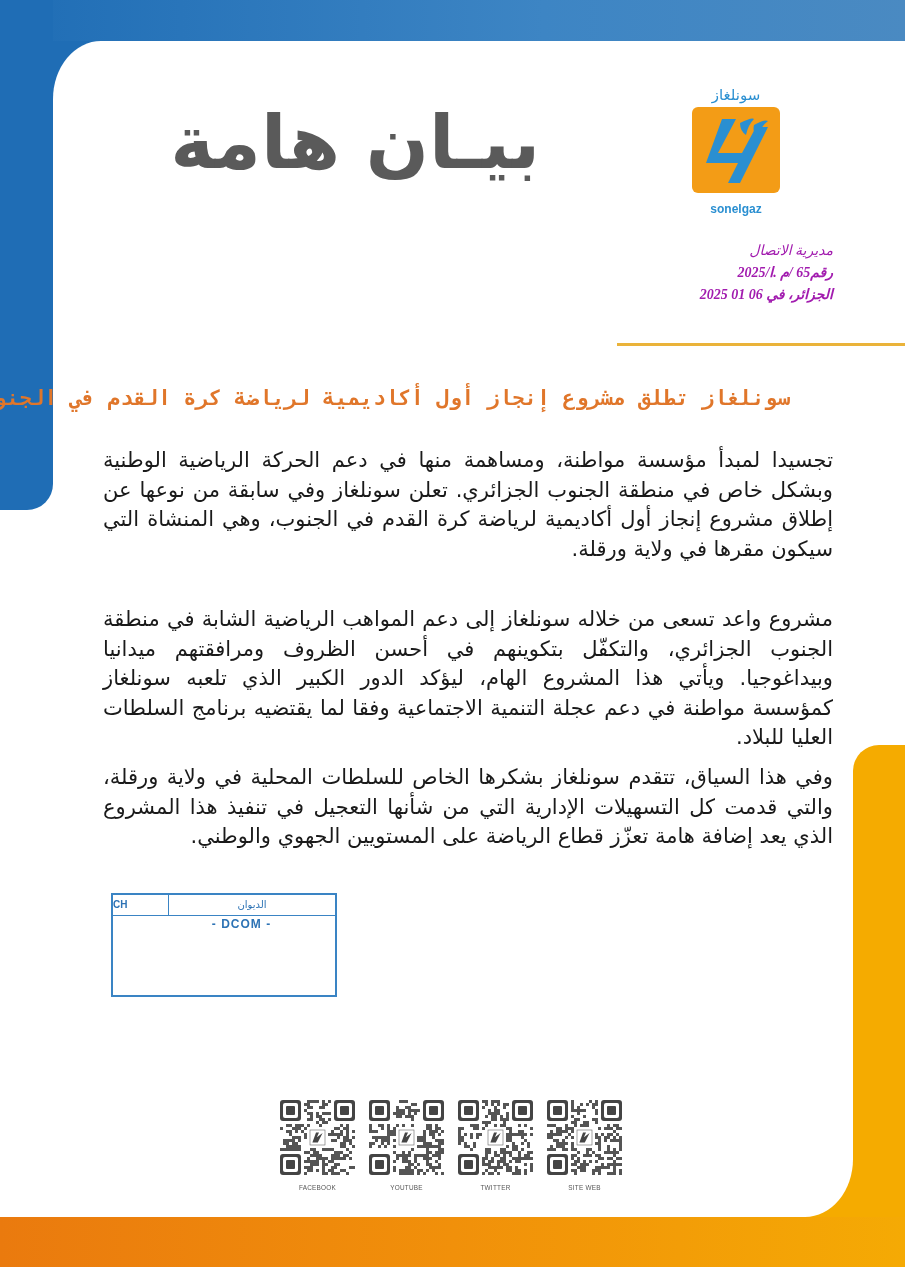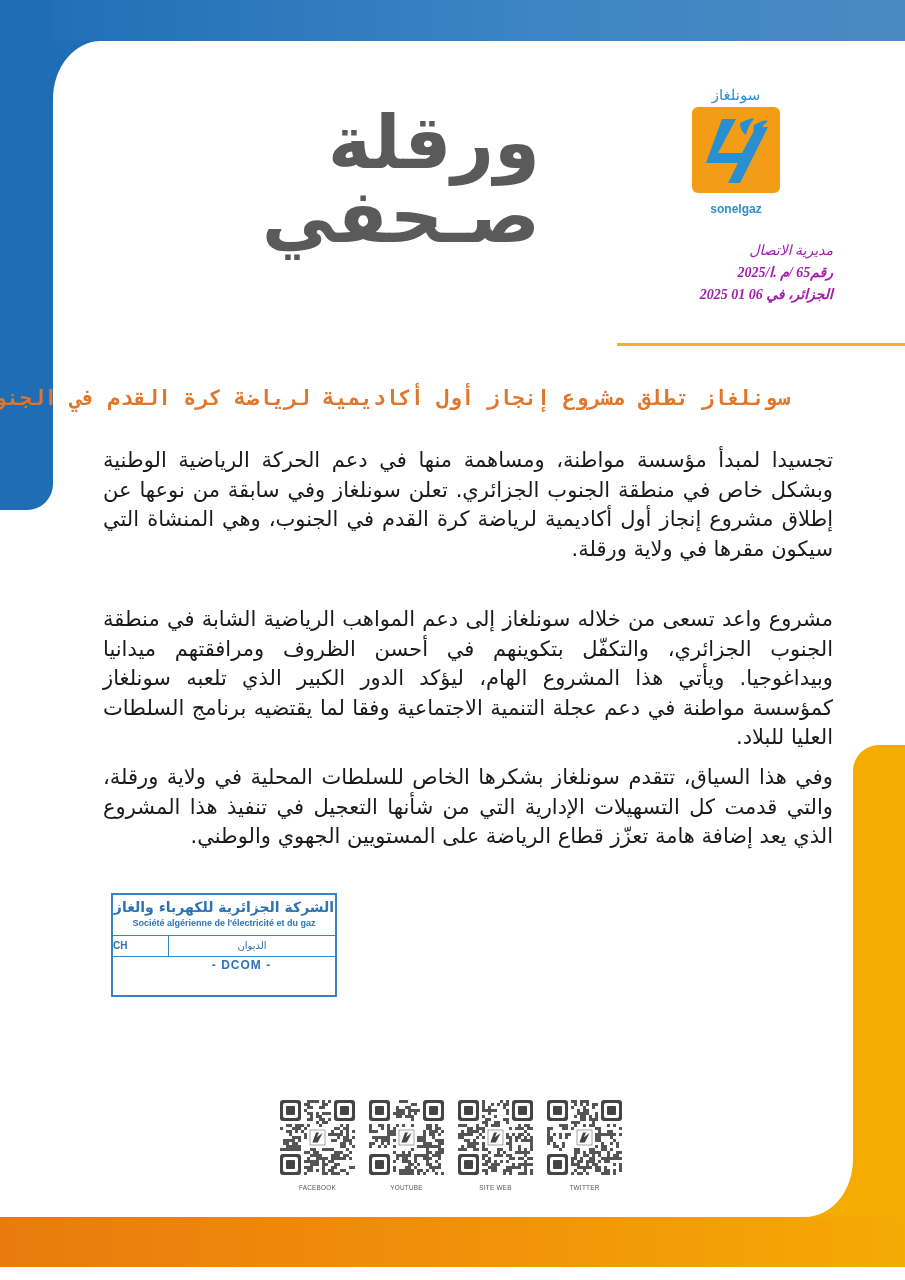--- a/index.html
+++ b/index.html
@@ -57,21 +57,21 @@
 <div class="bg-shape" id="blue-left"></div>
 <div class="bg-shape" id="blue-corner"></div>
 <div class="bg-shape" id="blue-corner-cut"></div>
 
 <div class="bg-shape" id="orange-right"></div>
 <div class="bg-shape" id="orange-corner"></div>
 <div class="bg-shape" id="orange-corner-cut"></div>
 <div class="bg-shape" id="orange-bottom"></div>
 <div class="bg-shape" id="bottom-strip"></div>
 
-<div class="title-big">ورقلة صـحفي</div>
+<div class="title-big">بيـان هامة</div>
 
 <div class="logo">
   <div class="logo-ar">سونلغاز</div>
   <div class="logo-box">
     <svg width="72" height="74" viewBox="0 0 72 74">
       <polygon points="22,6 36,6 18,40 42,40 56,14 68,14 40,70 28,70 38,50 6,50" fill="#2a8fd1"></polygon>
       <path d="M40,10 Q52,4 54,6 Q48,12 46,22 Q40,18 40,10 Z" fill="#2a8fd1"></path>
       <path d="M54,12 Q64,6 68,8 Q60,14 58,24 Q52,20 54,12 Z" fill="#2a8fd1"></path>
     </svg>
   </div>
@@ -85,24 +85,20 @@
 </div>
 <div class="gold-line"></div>
 
 <div class="headline">سونلغاز تطلق مشروع إنجاز أول أكاديمية لرياضة كرة القدم في الجنوب</div>
 
 <div class="body" id="p1">تجسيدا لمبدأ مؤسسة مواطنة، ومساهمة منها في دعم الحركة الرياضية الوطنية وبشكل خاص في منطقة الجنوب الجزائري. تعلن سونلغاز وفي سابقة من نوعها عن إطلاق مشروع إنجاز أول أكاديمية لرياضة كرة القدم في الجنوب، وهي المنشاة التي سيكون مقرها في ولاية ورقلة.</div>
 <div class="body" id="p2">مشروع واعد تسعى من خلاله سونلغاز إلى دعم المواهب الرياضية الشابة في منطقة الجنوب الجزائري، والتكفّل بتكوينهم في أحسن الظروف ومرافقتهم ميدانيا وبيداغوجيا. ويأتي هذا المشروع الهام، ليؤكد الدور الكبير الذي تلعبه سونلغاز كمؤسسة مواطنة في دعم عجلة التنمية الاجتماعية وفقا لما يقتضيه برنامج السلطات العليا للبلاد.</div>
 <div class="body" id="p3">وفي هذا السياق، تتقدم سونلغاز بشكرها الخاص للسلطات المحلية في ولاية ورقلة، والتي قدمت كل التسهيلات الإدارية التي من شأنها التعجيل في تنفيذ هذا المشروع الذي يعد إضافة هامة تعزّز قطاع الرياضة على المستويين الجهوي والوطني.</div>
 
 <div class="stamp">
-  <div class="r1">
-    <div class="ar">الشركة الجزائرية للكهرباء والغاز</div>
-    <div class="fr">Société algérienne de l'électricité et du gaz</div>
-  </div>
   <div class="r2">
     <div class="ch">CH</div>
     <div class="dw">الديوان</div>
   </div>
   <div class="r3">
     <div class="en">- DCOM -</div>
   </div>
 </div>
 
 <div class="qr-row">
@@ -491,20 +487,210 @@
         <rect x="3" y="57" width="15" height="15" rx="2" fill="#fff"></rect>
         <rect x="6" y="60" width="9" height="9" rx="1" fill="#444"></rect>
         <rect x="30" y="30" width="15" height="15" fill="#fff" stroke="#666" stroke-width="0.6"></rect>
         <polygon points="32.400000000000006,42.599999999999994 36,32.400000000000006 39,32.400000000000006 36.900000000000006,37.2 42.599999999999994,33 37.8,42.599999999999994" fill="#444"></polygon>
       </svg>
     <div class="qr-label">YOUTUBE</div>
   </div>
   <div class="qr-item">
     <svg class="qr" width="75" height="75" viewBox="0 0 75 75">
         <rect x="24" y="0" width="3" height="3" fill="#555"></rect>
+        <rect x="27" y="0" width="3" height="3" fill="#555"></rect>
+        <rect x="33" y="0" width="3" height="3" fill="#555"></rect>
+        <rect x="36" y="0" width="3" height="3" fill="#555"></rect>
+        <rect x="39" y="0" width="3" height="3" fill="#555"></rect>
+        <rect x="27" y="3" width="3" height="3" fill="#555"></rect>
+        <rect x="33" y="3" width="3" height="3" fill="#555"></rect>
+        <rect x="39" y="3" width="3" height="3" fill="#555"></rect>
+        <rect x="45" y="3" width="3" height="3" fill="#555"></rect>
+        <rect x="48" y="3" width="3" height="3" fill="#555"></rect>
+        <rect x="24" y="6" width="3" height="3" fill="#555"></rect>
+        <rect x="36" y="6" width="3" height="3" fill="#555"></rect>
+        <rect x="45" y="6" width="3" height="3" fill="#555"></rect>
+        <rect x="30" y="9" width="3" height="3" fill="#555"></rect>
+        <rect x="36" y="9" width="3" height="3" fill="#555"></rect>
+        <rect x="39" y="9" width="3" height="3" fill="#555"></rect>
+        <rect x="30" y="12" width="3" height="3" fill="#555"></rect>
+        <rect x="33" y="12" width="3" height="3" fill="#555"></rect>
+        <rect x="36" y="12" width="3" height="3" fill="#555"></rect>
+        <rect x="39" y="12" width="3" height="3" fill="#555"></rect>
+        <rect x="48" y="12" width="3" height="3" fill="#555"></rect>
+        <rect x="27" y="15" width="3" height="3" fill="#555"></rect>
+        <rect x="33" y="15" width="3" height="3" fill="#555"></rect>
+        <rect x="36" y="15" width="3" height="3" fill="#555"></rect>
+        <rect x="42" y="15" width="3" height="3" fill="#555"></rect>
+        <rect x="48" y="15" width="3" height="3" fill="#555"></rect>
+        <rect x="33" y="18" width="3" height="3" fill="#555"></rect>
+        <rect x="36" y="18" width="3" height="3" fill="#555"></rect>
+        <rect x="42" y="18" width="3" height="3" fill="#555"></rect>
+        <rect x="45" y="18" width="3" height="3" fill="#555"></rect>
+        <rect x="48" y="18" width="3" height="3" fill="#555"></rect>
+        <rect x="24" y="21" width="3" height="3" fill="#555"></rect>
+        <rect x="27" y="21" width="3" height="3" fill="#555"></rect>
+        <rect x="30" y="21" width="3" height="3" fill="#555"></rect>
+        <rect x="45" y="21" width="3" height="3" fill="#555"></rect>
+        <rect x="12" y="24" width="3" height="3" fill="#555"></rect>
+        <rect x="15" y="24" width="3" height="3" fill="#555"></rect>
+        <rect x="18" y="24" width="3" height="3" fill="#555"></rect>
+        <rect x="27" y="24" width="3" height="3" fill="#555"></rect>
+        <rect x="36" y="24" width="3" height="3" fill="#555"></rect>
+        <rect x="42" y="24" width="3" height="3" fill="#555"></rect>
+        <rect x="45" y="24" width="3" height="3" fill="#555"></rect>
+        <rect x="60" y="24" width="3" height="3" fill="#555"></rect>
+        <rect x="66" y="24" width="3" height="3" fill="#555"></rect>
+        <rect x="0" y="27" width="3" height="3" fill="#555"></rect>
+        <rect x="3" y="27" width="3" height="3" fill="#555"></rect>
+        <rect x="15" y="27" width="3" height="3" fill="#555"></rect>
+        <rect x="18" y="27" width="3" height="3" fill="#555"></rect>
+        <rect x="24" y="27" width="3" height="3" fill="#555"></rect>
+        <rect x="48" y="27" width="3" height="3" fill="#555"></rect>
+        <rect x="51" y="27" width="3" height="3" fill="#555"></rect>
+        <rect x="72" y="27" width="3" height="3" fill="#555"></rect>
+        <rect x="0" y="30" width="3" height="3" fill="#555"></rect>
+        <rect x="51" y="30" width="3" height="3" fill="#555"></rect>
+        <rect x="60" y="30" width="3" height="3" fill="#555"></rect>
+        <rect x="63" y="30" width="3" height="3" fill="#555"></rect>
+        <rect x="0" y="33" width="3" height="3" fill="#555"></rect>
+        <rect x="6" y="33" width="3" height="3" fill="#555"></rect>
+        <rect x="12" y="33" width="3" height="3" fill="#555"></rect>
+        <rect x="18" y="33" width="3" height="3" fill="#555"></rect>
+        <rect x="21" y="33" width="3" height="3" fill="#555"></rect>
+        <rect x="48" y="33" width="3" height="3" fill="#555"></rect>
+        <rect x="51" y="33" width="3" height="3" fill="#555"></rect>
+        <rect x="54" y="33" width="3" height="3" fill="#555"></rect>
+        <rect x="57" y="33" width="3" height="3" fill="#555"></rect>
+        <rect x="60" y="33" width="3" height="3" fill="#555"></rect>
+        <rect x="63" y="33" width="3" height="3" fill="#555"></rect>
+        <rect x="66" y="33" width="3" height="3" fill="#555"></rect>
+        <rect x="72" y="33" width="3" height="3" fill="#555"></rect>
+        <rect x="0" y="36" width="3" height="3" fill="#555"></rect>
+        <rect x="3" y="36" width="3" height="3" fill="#555"></rect>
+        <rect x="12" y="36" width="3" height="3" fill="#555"></rect>
+        <rect x="18" y="36" width="3" height="3" fill="#555"></rect>
+        <rect x="48" y="36" width="3" height="3" fill="#555"></rect>
+        <rect x="51" y="36" width="3" height="3" fill="#555"></rect>
+        <rect x="63" y="36" width="3" height="3" fill="#555"></rect>
+        <rect x="0" y="39" width="3" height="3" fill="#555"></rect>
+        <rect x="3" y="39" width="3" height="3" fill="#555"></rect>
+        <rect x="48" y="39" width="3" height="3" fill="#555"></rect>
+        <rect x="51" y="39" width="3" height="3" fill="#555"></rect>
+        <rect x="66" y="39" width="3" height="3" fill="#555"></rect>
+        <rect x="0" y="42" width="3" height="3" fill="#555"></rect>
+        <rect x="6" y="42" width="3" height="3" fill="#555"></rect>
+        <rect x="15" y="42" width="3" height="3" fill="#555"></rect>
+        <rect x="54" y="42" width="3" height="3" fill="#555"></rect>
+        <rect x="63" y="42" width="3" height="3" fill="#555"></rect>
+        <rect x="69" y="42" width="3" height="3" fill="#555"></rect>
+        <rect x="6" y="45" width="3" height="3" fill="#555"></rect>
+        <rect x="9" y="45" width="3" height="3" fill="#555"></rect>
+        <rect x="15" y="45" width="3" height="3" fill="#555"></rect>
+        <rect x="48" y="45" width="3" height="3" fill="#555"></rect>
+        <rect x="54" y="45" width="3" height="3" fill="#555"></rect>
+        <rect x="57" y="45" width="3" height="3" fill="#555"></rect>
+        <rect x="69" y="45" width="3" height="3" fill="#555"></rect>
+        <rect x="12" y="48" width="3" height="3" fill="#555"></rect>
+        <rect x="27" y="48" width="3" height="3" fill="#555"></rect>
+        <rect x="30" y="48" width="3" height="3" fill="#555"></rect>
+        <rect x="42" y="48" width="3" height="3" fill="#555"></rect>
+        <rect x="45" y="48" width="3" height="3" fill="#555"></rect>
+        <rect x="54" y="48" width="3" height="3" fill="#555"></rect>
+        <rect x="57" y="48" width="3" height="3" fill="#555"></rect>
+        <rect x="63" y="48" width="3" height="3" fill="#555"></rect>
+        <rect x="27" y="51" width="3" height="3" fill="#555"></rect>
+        <rect x="30" y="51" width="3" height="3" fill="#555"></rect>
+        <rect x="36" y="51" width="3" height="3" fill="#555"></rect>
+        <rect x="42" y="51" width="3" height="3" fill="#555"></rect>
+        <rect x="45" y="51" width="3" height="3" fill="#555"></rect>
+        <rect x="48" y="51" width="3" height="3" fill="#555"></rect>
+        <rect x="51" y="51" width="3" height="3" fill="#555"></rect>
+        <rect x="60" y="51" width="3" height="3" fill="#555"></rect>
+        <rect x="69" y="51" width="3" height="3" fill="#555"></rect>
+        <rect x="72" y="51" width="3" height="3" fill="#555"></rect>
+        <rect x="27" y="54" width="3" height="3" fill="#555"></rect>
+        <rect x="36" y="54" width="3" height="3" fill="#555"></rect>
+        <rect x="39" y="54" width="3" height="3" fill="#555"></rect>
+        <rect x="45" y="54" width="3" height="3" fill="#555"></rect>
+        <rect x="51" y="54" width="3" height="3" fill="#555"></rect>
+        <rect x="60" y="54" width="3" height="3" fill="#555"></rect>
+        <rect x="66" y="54" width="3" height="3" fill="#555"></rect>
+        <rect x="69" y="54" width="3" height="3" fill="#555"></rect>
+        <rect x="24" y="57" width="3" height="3" fill="#555"></rect>
+        <rect x="27" y="57" width="3" height="3" fill="#555"></rect>
+        <rect x="33" y="57" width="3" height="3" fill="#555"></rect>
+        <rect x="42" y="57" width="3" height="3" fill="#555"></rect>
+        <rect x="45" y="57" width="3" height="3" fill="#555"></rect>
+        <rect x="54" y="57" width="3" height="3" fill="#555"></rect>
+        <rect x="57" y="57" width="3" height="3" fill="#555"></rect>
+        <rect x="60" y="57" width="3" height="3" fill="#555"></rect>
+        <rect x="63" y="57" width="3" height="3" fill="#555"></rect>
+        <rect x="66" y="57" width="3" height="3" fill="#555"></rect>
+        <rect x="69" y="57" width="3" height="3" fill="#555"></rect>
+        <rect x="72" y="57" width="3" height="3" fill="#555"></rect>
+        <rect x="24" y="60" width="3" height="3" fill="#555"></rect>
+        <rect x="30" y="60" width="3" height="3" fill="#555"></rect>
+        <rect x="33" y="60" width="3" height="3" fill="#555"></rect>
+        <rect x="39" y="60" width="3" height="3" fill="#555"></rect>
+        <rect x="42" y="60" width="3" height="3" fill="#555"></rect>
+        <rect x="45" y="60" width="3" height="3" fill="#555"></rect>
+        <rect x="51" y="60" width="3" height="3" fill="#555"></rect>
+        <rect x="57" y="60" width="3" height="3" fill="#555"></rect>
+        <rect x="60" y="60" width="3" height="3" fill="#555"></rect>
+        <rect x="24" y="63" width="3" height="3" fill="#555"></rect>
+        <rect x="27" y="63" width="3" height="3" fill="#555"></rect>
+        <rect x="30" y="63" width="3" height="3" fill="#555"></rect>
+        <rect x="39" y="63" width="3" height="3" fill="#555"></rect>
+        <rect x="45" y="63" width="3" height="3" fill="#555"></rect>
+        <rect x="48" y="63" width="3" height="3" fill="#555"></rect>
+        <rect x="66" y="63" width="3" height="3" fill="#555"></rect>
+        <rect x="72" y="63" width="3" height="3" fill="#555"></rect>
+        <rect x="30" y="66" width="3" height="3" fill="#555"></rect>
+        <rect x="33" y="66" width="3" height="3" fill="#555"></rect>
+        <rect x="36" y="66" width="3" height="3" fill="#555"></rect>
+        <rect x="39" y="66" width="3" height="3" fill="#555"></rect>
+        <rect x="42" y="66" width="3" height="3" fill="#555"></rect>
+        <rect x="48" y="66" width="3" height="3" fill="#555"></rect>
+        <rect x="51" y="66" width="3" height="3" fill="#555"></rect>
+        <rect x="57" y="66" width="3" height="3" fill="#555"></rect>
+        <rect x="72" y="66" width="3" height="3" fill="#555"></rect>
+        <rect x="27" y="69" width="3" height="3" fill="#555"></rect>
+        <rect x="36" y="69" width="3" height="3" fill="#555"></rect>
+        <rect x="48" y="69" width="3" height="3" fill="#555"></rect>
+        <rect x="51" y="69" width="3" height="3" fill="#555"></rect>
+        <rect x="57" y="69" width="3" height="3" fill="#555"></rect>
+        <rect x="60" y="69" width="3" height="3" fill="#555"></rect>
+        <rect x="66" y="69" width="3" height="3" fill="#555"></rect>
+        <rect x="72" y="69" width="3" height="3" fill="#555"></rect>
+        <rect x="24" y="72" width="3" height="3" fill="#555"></rect>
+        <rect x="30" y="72" width="3" height="3" fill="#555"></rect>
+        <rect x="33" y="72" width="3" height="3" fill="#555"></rect>
+        <rect x="39" y="72" width="3" height="3" fill="#555"></rect>
+        <rect x="54" y="72" width="3" height="3" fill="#555"></rect>
+        <rect x="57" y="72" width="3" height="3" fill="#555"></rect>
+        <rect x="60" y="72" width="3" height="3" fill="#555"></rect>
+        <rect x="66" y="72" width="3" height="3" fill="#555"></rect>
+        <rect x="0" y="0" width="21" height="21" rx="3" fill="#444"></rect>
+        <rect x="3" y="3" width="15" height="15" rx="2" fill="#fff"></rect>
+        <rect x="6" y="6" width="9" height="9" rx="1" fill="#444"></rect>
+        <rect x="54" y="0" width="21" height="21" rx="3" fill="#444"></rect>
+        <rect x="57" y="3" width="15" height="15" rx="2" fill="#fff"></rect>
+        <rect x="60" y="6" width="9" height="9" rx="1" fill="#444"></rect>
+        <rect x="0" y="54" width="21" height="21" rx="3" fill="#444"></rect>
+        <rect x="3" y="57" width="15" height="15" rx="2" fill="#fff"></rect>
+        <rect x="6" y="60" width="9" height="9" rx="1" fill="#444"></rect>
+        <rect x="30" y="30" width="15" height="15" fill="#fff" stroke="#666" stroke-width="0.6"></rect>
+        <polygon points="32.400000000000006,42.599999999999994 36,32.400000000000006 39,32.400000000000006 36.900000000000006,37.2 42.599999999999994,33 37.8,42.599999999999994" fill="#444"></polygon>
+      </svg>
+    <div class="qr-label">TWITTER</div>
+  </div>
+  <div class="qr-item">
+    <svg class="qr" width="75" height="75" viewBox="0 0 75 75">
+        <rect x="24" y="0" width="3" height="3" fill="#555"></rect>
         <rect x="42" y="0" width="3" height="3" fill="#555"></rect>
         <rect x="48" y="0" width="3" height="3" fill="#555"></rect>
         <rect x="24" y="3" width="3" height="3" fill="#555"></rect>
         <rect x="33" y="3" width="3" height="3" fill="#555"></rect>
         <rect x="39" y="3" width="3" height="3" fill="#555"></rect>
         <rect x="45" y="3" width="3" height="3" fill="#555"></rect>
         <rect x="48" y="3" width="3" height="3" fill="#555"></rect>
         <rect x="24" y="6" width="3" height="3" fill="#555"></rect>
         <rect x="30" y="6" width="3" height="3" fill="#555"></rect>
         <rect x="45" y="6" width="3" height="3" fill="#555"></rect>
@@ -688,203 +874,13 @@
         <rect x="57" y="3" width="15" height="15" rx="2" fill="#fff"></rect>
         <rect x="60" y="6" width="9" height="9" rx="1" fill="#444"></rect>
         <rect x="0" y="54" width="21" height="21" rx="3" fill="#444"></rect>
         <rect x="3" y="57" width="15" height="15" rx="2" fill="#fff"></rect>
         <rect x="6" y="60" width="9" height="9" rx="1" fill="#444"></rect>
         <rect x="30" y="30" width="15" height="15" fill="#fff" stroke="#666" stroke-width="0.6"></rect>
         <polygon points="32.400000000000006,42.599999999999994 36,32.400000000000006 39,32.400000000000006 36.900000000000006,37.2 42.599999999999994,33 37.8,42.599999999999994" fill="#444"></polygon>
       </svg>
     <div class="qr-label">SITE WEB</div>
   </div>
-  <div class="qr-item">
-    <svg class="qr" width="75" height="75" viewBox="0 0 75 75">
-        <rect x="24" y="0" width="3" height="3" fill="#555"></rect>
-        <rect x="27" y="0" width="3" height="3" fill="#555"></rect>
-        <rect x="33" y="0" width="3" height="3" fill="#555"></rect>
-        <rect x="36" y="0" width="3" height="3" fill="#555"></rect>
-        <rect x="39" y="0" width="3" height="3" fill="#555"></rect>
-        <rect x="27" y="3" width="3" height="3" fill="#555"></rect>
-        <rect x="33" y="3" width="3" height="3" fill="#555"></rect>
-        <rect x="39" y="3" width="3" height="3" fill="#555"></rect>
-        <rect x="45" y="3" width="3" height="3" fill="#555"></rect>
-        <rect x="48" y="3" width="3" height="3" fill="#555"></rect>
-        <rect x="24" y="6" width="3" height="3" fill="#555"></rect>
-        <rect x="36" y="6" width="3" height="3" fill="#555"></rect>
-        <rect x="45" y="6" width="3" height="3" fill="#555"></rect>
-        <rect x="30" y="9" width="3" height="3" fill="#555"></rect>
-        <rect x="36" y="9" width="3" height="3" fill="#555"></rect>
-        <rect x="39" y="9" width="3" height="3" fill="#555"></rect>
-        <rect x="30" y="12" width="3" height="3" fill="#555"></rect>
-        <rect x="33" y="12" width="3" height="3" fill="#555"></rect>
-        <rect x="36" y="12" width="3" height="3" fill="#555"></rect>
-        <rect x="39" y="12" width="3" height="3" fill="#555"></rect>
-        <rect x="48" y="12" width="3" height="3" fill="#555"></rect>
-        <rect x="27" y="15" width="3" height="3" fill="#555"></rect>
-        <rect x="33" y="15" width="3" height="3" fill="#555"></rect>
-        <rect x="36" y="15" width="3" height="3" fill="#555"></rect>
-        <rect x="42" y="15" width="3" height="3" fill="#555"></rect>
-        <rect x="48" y="15" width="3" height="3" fill="#555"></rect>
-        <rect x="33" y="18" width="3" height="3" fill="#555"></rect>
-        <rect x="36" y="18" width="3" height="3" fill="#555"></rect>
-        <rect x="42" y="18" width="3" height="3" fill="#555"></rect>
-        <rect x="45" y="18" width="3" height="3" fill="#555"></rect>
-        <rect x="48" y="18" width="3" height="3" fill="#555"></rect>
-        <rect x="24" y="21" width="3" height="3" fill="#555"></rect>
-        <rect x="27" y="21" width="3" height="3" fill="#555"></rect>
-        <rect x="30" y="21" width="3" height="3" fill="#555"></rect>
-        <rect x="45" y="21" width="3" height="3" fill="#555"></rect>
-        <rect x="12" y="24" width="3" height="3" fill="#555"></rect>
-        <rect x="15" y="24" width="3" height="3" fill="#555"></rect>
-        <rect x="18" y="24" width="3" height="3" fill="#555"></rect>
-        <rect x="27" y="24" width="3" height="3" fill="#555"></rect>
-        <rect x="36" y="24" width="3" height="3" fill="#555"></rect>
-        <rect x="42" y="24" width="3" height="3" fill="#555"></rect>
-        <rect x="45" y="24" width="3" height="3" fill="#555"></rect>
-        <rect x="60" y="24" width="3" height="3" fill="#555"></rect>
-        <rect x="66" y="24" width="3" height="3" fill="#555"></rect>
-        <rect x="0" y="27" width="3" height="3" fill="#555"></rect>
-        <rect x="3" y="27" width="3" height="3" fill="#555"></rect>
-        <rect x="15" y="27" width="3" height="3" fill="#555"></rect>
-        <rect x="18" y="27" width="3" height="3" fill="#555"></rect>
-        <rect x="24" y="27" width="3" height="3" fill="#555"></rect>
-        <rect x="48" y="27" width="3" height="3" fill="#555"></rect>
-        <rect x="51" y="27" width="3" height="3" fill="#555"></rect>
-        <rect x="72" y="27" width="3" height="3" fill="#555"></rect>
-        <rect x="0" y="30" width="3" height="3" fill="#555"></rect>
-        <rect x="51" y="30" width="3" height="3" fill="#555"></rect>
-        <rect x="60" y="30" width="3" height="3" fill="#555"></rect>
-        <rect x="63" y="30" width="3" height="3" fill="#555"></rect>
-        <rect x="0" y="33" width="3" height="3" fill="#555"></rect>
-        <rect x="6" y="33" width="3" height="3" fill="#555"></rect>
-        <rect x="12" y="33" width="3" height="3" fill="#555"></rect>
-        <rect x="18" y="33" width="3" height="3" fill="#555"></rect>
-        <rect x="21" y="33" width="3" height="3" fill="#555"></rect>
-        <rect x="48" y="33" width="3" height="3" fill="#555"></rect>
-        <rect x="51" y="33" width="3" height="3" fill="#555"></rect>
-        <rect x="54" y="33" width="3" height="3" fill="#555"></rect>
-        <rect x="57" y="33" width="3" height="3" fill="#555"></rect>
-        <rect x="60" y="33" width="3" height="3" fill="#555"></rect>
-        <rect x="63" y="33" width="3" height="3" fill="#555"></rect>
-        <rect x="66" y="33" width="3" height="3" fill="#555"></rect>
-        <rect x="72" y="33" width="3" height="3" fill="#555"></rect>
-        <rect x="0" y="36" width="3" height="3" fill="#555"></rect>
-        <rect x="3" y="36" width="3" height="3" fill="#555"></rect>
-        <rect x="12" y="36" width="3" height="3" fill="#555"></rect>
-        <rect x="18" y="36" width="3" height="3" fill="#555"></rect>
-        <rect x="48" y="36" width="3" height="3" fill="#555"></rect>
-        <rect x="51" y="36" width="3" height="3" fill="#555"></rect>
-        <rect x="63" y="36" width="3" height="3" fill="#555"></rect>
-        <rect x="0" y="39" width="3" height="3" fill="#555"></rect>
-        <rect x="3" y="39" width="3" height="3" fill="#555"></rect>
-        <rect x="48" y="39" width="3" height="3" fill="#555"></rect>
-        <rect x="51" y="39" width="3" height="3" fill="#555"></rect>
-        <rect x="66" y="39" width="3" height="3" fill="#555"></rect>
-        <rect x="0" y="42" width="3" height="3" fill="#555"></rect>
-        <rect x="6" y="42" width="3" height="3" fill="#555"></rect>
-        <rect x="15" y="42" width="3" height="3" fill="#555"></rect>
-        <rect x="54" y="42" width="3" height="3" fill="#555"></rect>
-        <rect x="63" y="42" width="3" height="3" fill="#555"></rect>
-        <rect x="69" y="42" width="3" height="3" fill="#555"></rect>
-        <rect x="6" y="45" width="3" height="3" fill="#555"></rect>
-        <rect x="9" y="45" width="3" height="3" fill="#555"></rect>
-        <rect x="15" y="45" width="3" height="3" fill="#555"></rect>
-        <rect x="48" y="45" width="3" height="3" fill="#555"></rect>
-        <rect x="54" y="45" width="3" height="3" fill="#555"></rect>
-        <rect x="57" y="45" width="3" height="3" fill="#555"></rect>
-        <rect x="69" y="45" width="3" height="3" fill="#555"></rect>
-        <rect x="12" y="48" width="3" height="3" fill="#555"></rect>
-        <rect x="27" y="48" width="3" height="3" fill="#555"></rect>
-        <rect x="30" y="48" width="3" height="3" fill="#555"></rect>
-        <rect x="42" y="48" width="3" height="3" fill="#555"></rect>
-        <rect x="45" y="48" width="3" height="3" fill="#555"></rect>
-        <rect x="54" y="48" width="3" height="3" fill="#555"></rect>
-        <rect x="57" y="48" width="3" height="3" fill="#555"></rect>
-        <rect x="63" y="48" width="3" height="3" fill="#555"></rect>
-        <rect x="27" y="51" width="3" height="3" fill="#555"></rect>
-        <rect x="30" y="51" width="3" height="3" fill="#555"></rect>
-        <rect x="36" y="51" width="3" height="3" fill="#555"></rect>
-        <rect x="42" y="51" width="3" height="3" fill="#555"></rect>
-        <rect x="45" y="51" width="3" height="3" fill="#555"></rect>
-        <rect x="48" y="51" width="3" height="3" fill="#555"></rect>
-        <rect x="51" y="51" width="3" height="3" fill="#555"></rect>
-        <rect x="60" y="51" width="3" height="3" fill="#555"></rect>
-        <rect x="69" y="51" width="3" height="3" fill="#555"></rect>
-        <rect x="72" y="51" width="3" height="3" fill="#555"></rect>
-        <rect x="27" y="54" width="3" height="3" fill="#555"></rect>
-        <rect x="36" y="54" width="3" height="3" fill="#555"></rect>
-        <rect x="39" y="54" width="3" height="3" fill="#555"></rect>
-        <rect x="45" y="54" width="3" height="3" fill="#555"></rect>
-        <rect x="51" y="54" width="3" height="3" fill="#555"></rect>
-        <rect x="60" y="54" width="3" height="3" fill="#555"></rect>
-        <rect x="66" y="54" width="3" height="3" fill="#555"></rect>
-        <rect x="69" y="54" width="3" height="3" fill="#555"></rect>
-        <rect x="24" y="57" width="3" height="3" fill="#555"></rect>
-        <rect x="27" y="57" width="3" height="3" fill="#555"></rect>
-        <rect x="33" y="57" width="3" height="3" fill="#555"></rect>
-        <rect x="42" y="57" width="3" height="3" fill="#555"></rect>
-        <rect x="45" y="57" width="3" height="3" fill="#555"></rect>
-        <rect x="54" y="57" width="3" height="3" fill="#555"></rect>
-        <rect x="57" y="57" width="3" height="3" fill="#555"></rect>
-        <rect x="60" y="57" width="3" height="3" fill="#555"></rect>
-        <rect x="63" y="57" width="3" height="3" fill="#555"></rect>
-        <rect x="66" y="57" width="3" height="3" fill="#555"></rect>
-        <rect x="69" y="57" width="3" height="3" fill="#555"></rect>
-        <rect x="72" y="57" width="3" height="3" fill="#555"></rect>
-        <rect x="24" y="60" width="3" height="3" fill="#555"></rect>
-        <rect x="30" y="60" width="3" height="3" fill="#555"></rect>
-        <rect x="33" y="60" width="3" height="3" fill="#555"></rect>
-        <rect x="39" y="60" width="3" height="3" fill="#555"></rect>
-        <rect x="42" y="60" width="3" height="3" fill="#555"></rect>
-        <rect x="45" y="60" width="3" height="3" fill="#555"></rect>
-        <rect x="51" y="60" width="3" height="3" fill="#555"></rect>
-        <rect x="57" y="60" width="3" height="3" fill="#555"></rect>
-        <rect x="60" y="60" width="3" height="3" fill="#555"></rect>
-        <rect x="24" y="63" width="3" height="3" fill="#555"></rect>
-        <rect x="27" y="63" width="3" height="3" fill="#555"></rect>
-        <rect x="30" y="63" width="3" height="3" fill="#555"></rect>
-        <rect x="39" y="63" width="3" height="3" fill="#555"></rect>
-        <rect x="45" y="63" width="3" height="3" fill="#555"></rect>
-        <rect x="48" y="63" width="3" height="3" fill="#555"></rect>
-        <rect x="66" y="63" width="3" height="3" fill="#555"></rect>
-        <rect x="72" y="63" width="3" height="3" fill="#555"></rect>
-        <rect x="30" y="66" width="3" height="3" fill="#555"></rect>
-        <rect x="33" y="66" width="3" height="3" fill="#555"></rect>
-        <rect x="36" y="66" width="3" height="3" fill="#555"></rect>
-        <rect x="39" y="66" width="3" height="3" fill="#555"></rect>
-        <rect x="42" y="66" width="3" height="3" fill="#555"></rect>
-        <rect x="48" y="66" width="3" height="3" fill="#555"></rect>
-        <rect x="51" y="66" width="3" height="3" fill="#555"></rect>
-        <rect x="57" y="66" width="3" height="3" fill="#555"></rect>
-        <rect x="72" y="66" width="3" height="3" fill="#555"></rect>
-        <rect x="27" y="69" width="3" height="3" fill="#555"></rect>
-        <rect x="36" y="69" width="3" height="3" fill="#555"></rect>
-        <rect x="48" y="69" width="3" height="3" fill="#555"></rect>
-        <rect x="51" y="69" width="3" height="3" fill="#555"></rect>
-        <rect x="57" y="69" width="3" height="3" fill="#555"></rect>
-        <rect x="60" y="69" width="3" height="3" fill="#555"></rect>
-        <rect x="66" y="69" width="3" height="3" fill="#555"></rect>
-        <rect x="72" y="69" width="3" height="3" fill="#555"></rect>
-        <rect x="24" y="72" width="3" height="3" fill="#555"></rect>
-        <rect x="30" y="72" width="3" height="3" fill="#555"></rect>
-        <rect x="33" y="72" width="3" height="3" fill="#555"></rect>
-        <rect x="39" y="72" width="3" height="3" fill="#555"></rect>
-        <rect x="54" y="72" width="3" height="3" fill="#555"></rect>
-        <rect x="57" y="72" width="3" height="3" fill="#555"></rect>
-        <rect x="60" y="72" width="3" height="3" fill="#555"></rect>
-        <rect x="66" y="72" width="3" height="3" fill="#555"></rect>
-        <rect x="0" y="0" width="21" height="21" rx="3" fill="#444"></rect>
-        <rect x="3" y="3" width="15" height="15" rx="2" fill="#fff"></rect>
-        <rect x="6" y="6" width="9" height="9" rx="1" fill="#444"></rect>
-        <rect x="54" y="0" width="21" height="21" rx="3" fill="#444"></rect>
-        <rect x="57" y="3" width="15" height="15" rx="2" fill="#fff"></rect>
-        <rect x="60" y="6" width="9" height="9" rx="1" fill="#444"></rect>
-        <rect x="0" y="54" width="21" height="21" rx="3" fill="#444"></rect>
-        <rect x="3" y="57" width="15" height="15" rx="2" fill="#fff"></rect>
-        <rect x="6" y="60" width="9" height="9" rx="1" fill="#444"></rect>
-        <rect x="30" y="30" width="15" height="15" fill="#fff" stroke="#666" stroke-width="0.6"></rect>
-        <polygon points="32.400000000000006,42.599999999999994 36,32.400000000000006 39,32.400000000000006 36.900000000000006,37.2 42.599999999999994,33 37.8,42.599999999999994" fill="#444"></polygon>
-      </svg>
-    <div class="qr-label">TWITTER</div>
-  </div>
 </div>
 
 </body></html>

